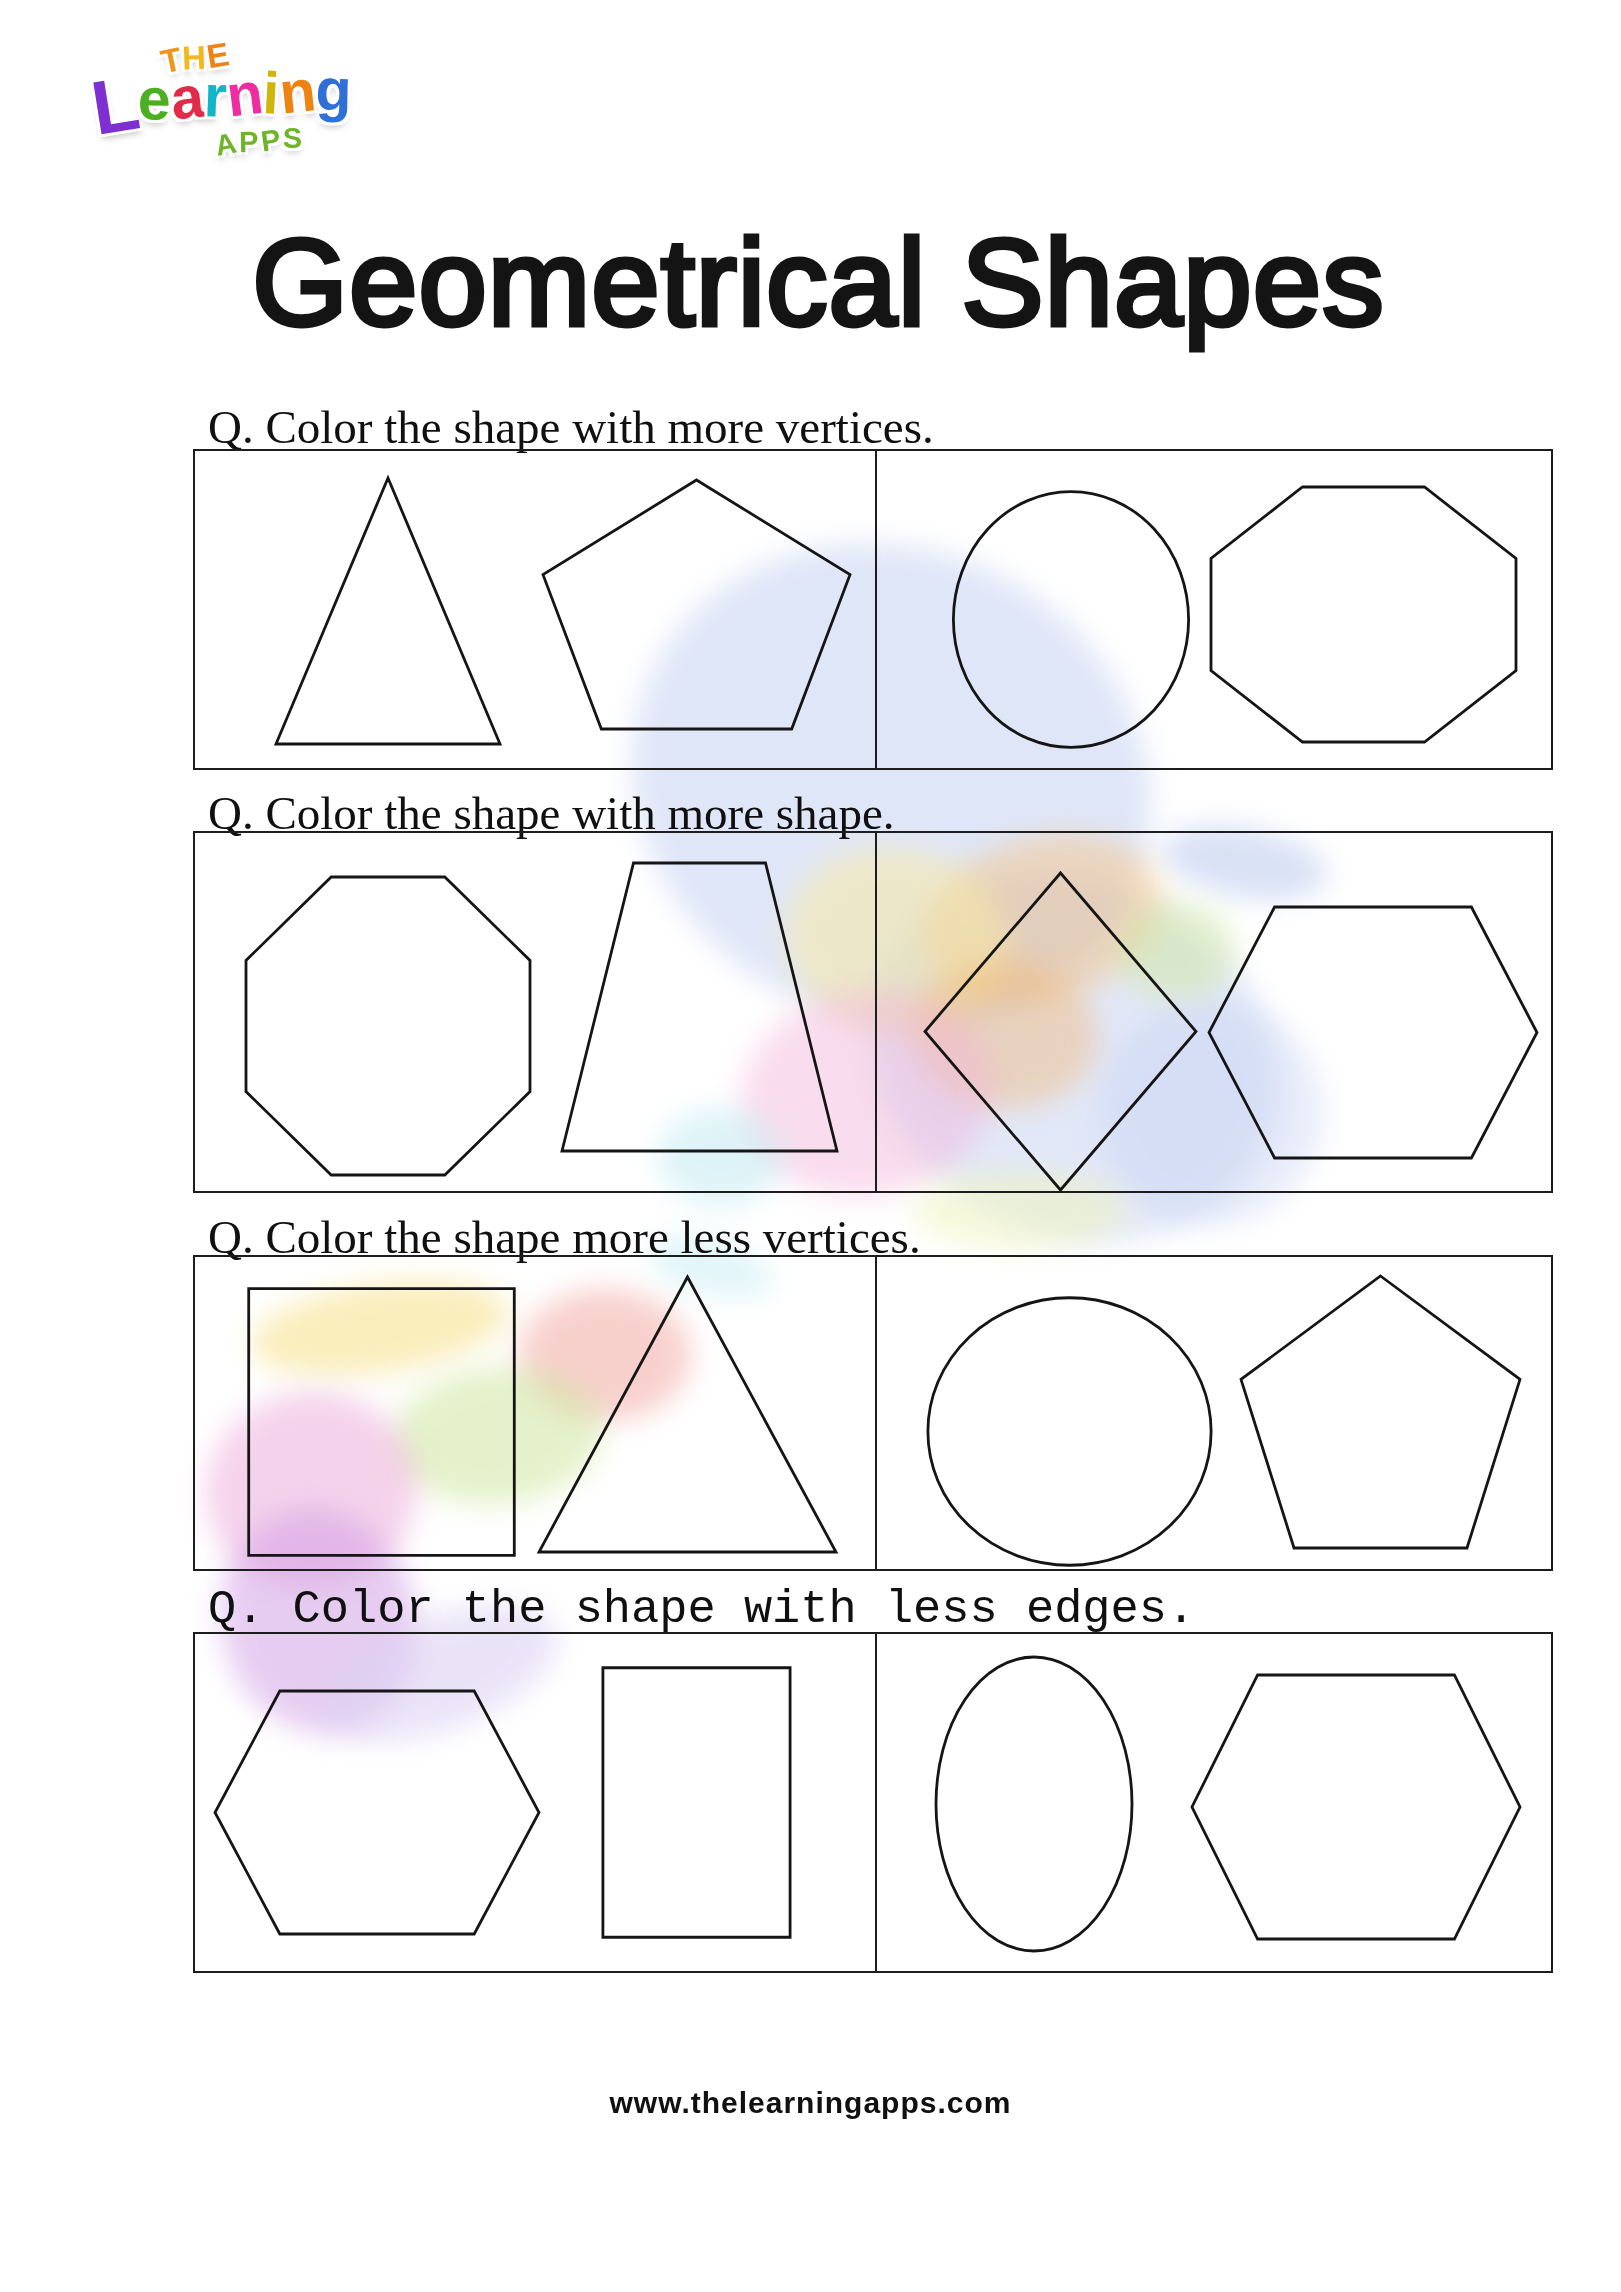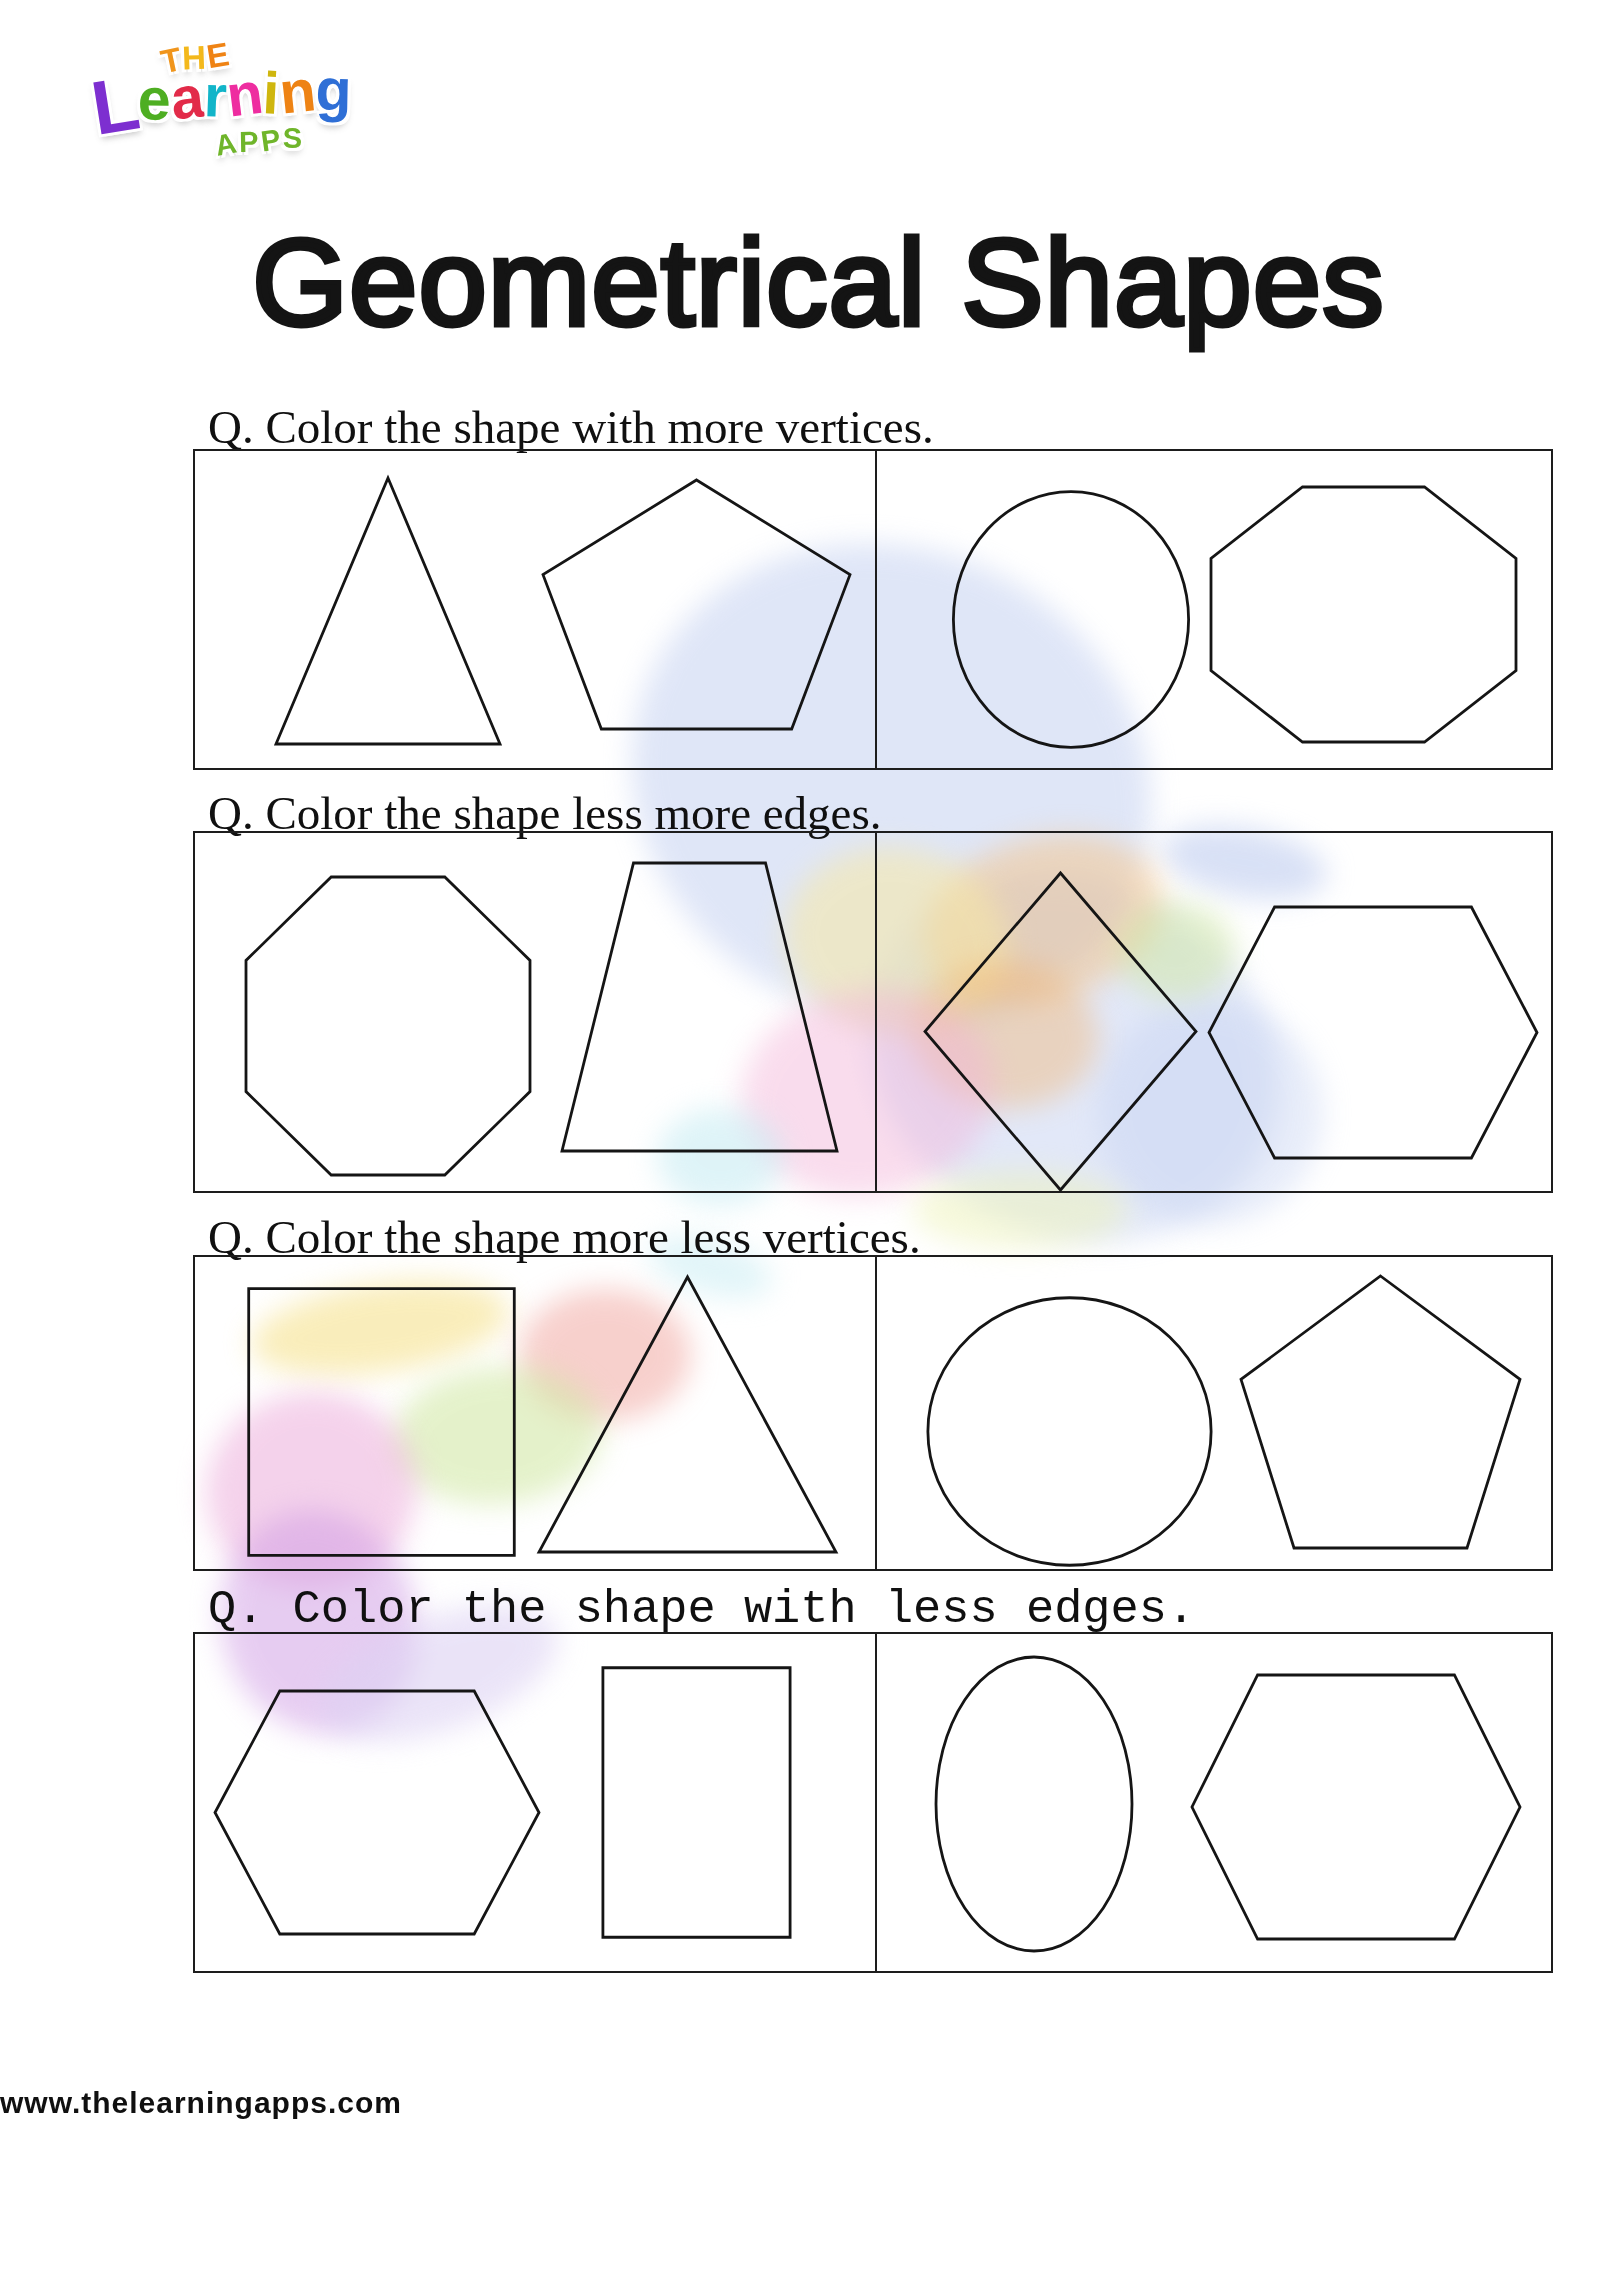--- a/index.html
+++ b/index.html
@@ -41,21 +41,21 @@
   }
   .cell{position:absolute;top:0;height:100%;}
   .cell-left{left:0;width:680px;}
   .cell-right{left:682px;width:678px;}
   .divider{position:absolute;top:0;left:680px;width:2px;height:100%;background:#1d1d1d;}
   .shape-slot{position:absolute;}
   .shape-slot svg{display:block;width:100%;height:100%;overflow:visible;}
   
   .footer{
     position:absolute;left:0;top:2086px;width:100%;z-index:2;
-    text-align:left;font-size:30px;font-weight:700;color:#101010;letter-spacing:1px;
+    text-align:center;font-size:30px;font-weight:700;color:#101010;letter-spacing:1px;
   }
 </style>
 </head>
 <body>
 
 <div class="page">
   <div class="watermark" id="watermark">
       <div class="blob" style="left: 627px; top: 549px; width: 529px; height: 470px; background: rgb(185, 200, 238); opacity: 0.45; transform: rotate(25deg);"></div>
       <div class="blob" style="left: 863px; top: 882px; width: 421px; height: 353px; background: rgb(185, 200, 238); opacity: 0.4; transform: rotate(25deg);"></div>
       <div class="blob" style="left: 1098px; top: 1000px; width: 225px; height: 225px; background: rgb(196, 209, 241); opacity: 0.4; transform: rotate(0deg);"></div>
@@ -106,21 +106,21 @@
               <ellipse cx="50" cy="50" rx="49" ry="49" fill="none" stroke="#151515" stroke-width="2.8" vector-effect="non-scaling-stroke"></ellipse>
             </svg>
           </div>
           <div class="shape-slot" style="left: 334px; top: 36px; width: 305px; height: 255px;">
             <svg viewBox="0 0 100 100" preserveAspectRatio="none">
               <polygon points="30,0 70,0 100,28 100,72 70,100 30,100 0,72 0,28" fill="none" stroke="#151515" stroke-width="2.8" vector-effect="non-scaling-stroke"></polygon>
             </svg>
           </div>
         </div>
       </div>
-      <p class="q-text" style="top: 774px;">Q. Color the shape less more edges.</p>
+      <p class="q-text" style="top: 774px;">Q. Color the shape with more shape.</p>
       <div class="row-box" style="top: 831px; height: 362px;">
         <div class="divider"></div>
         <div class="cell cell-left">
           <div class="shape-slot" style="left: 51px; top: 44px; width: 284px; height: 298px;">
             <svg viewBox="0 0 100 100" preserveAspectRatio="none">
               <polygon points="30,0 70,0 100,28 100,72 70,100 30,100 0,72 0,28" fill="none" stroke="#151515" stroke-width="2.8" vector-effect="non-scaling-stroke"></polygon>
             </svg>
           </div>
           <div class="shape-slot" style="left: 367px; top: 30px; width: 275px; height: 288px;">
             <svg viewBox="0 0 100 100" preserveAspectRatio="none">

